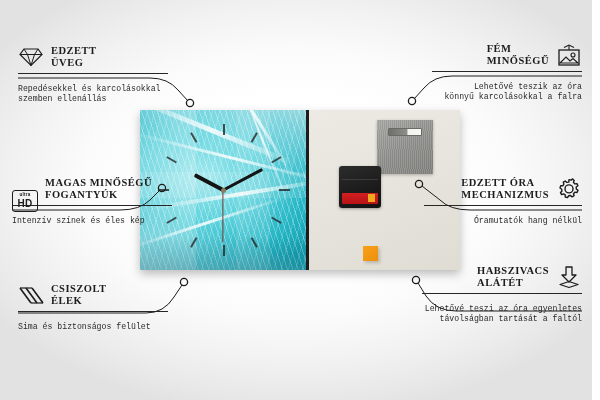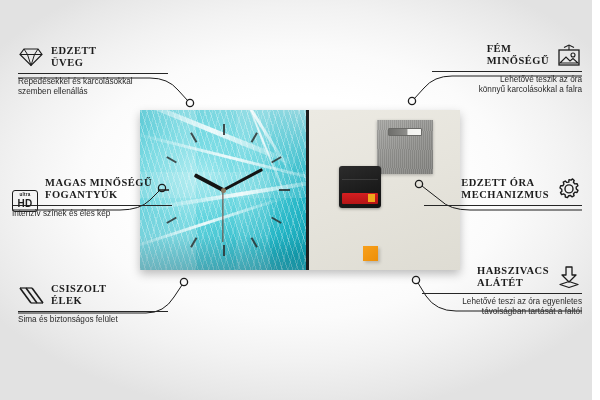--- a/index.html
+++ b/index.html
@@ -191,25 +191,25 @@
   }
   .feat-left .feat-title { text-align: left; }
   .feat-right .feat-title { }
 
   .feat-rule {
     height: 1px;
     background: #262626;
     margin-top: 3px;
   }
   .feat-desc {
-    font-family: Liberation Sans, sans-serif;
+    font-family: Liberation Mono, monospace;
     font-size: 8.2px;
     color: #2a2a2a;
     line-height: 10.2px;
-    margin-top: 3px;
+    margin-top: 10px;
     white-space: nowrap;
   }
   .feat-left .feat-desc { text-align: left; }
   .feat-right .feat-desc { text-align: right; }
 
   .ficon {
     width: 26px;
     height: 26px;
     flex: 0 0 26px;
     display: flex;
@@ -427,20 +427,23 @@
         <span>MECHANIZMUS</span>
       </span>
       <span class="ficon">
         <svg width="24" height="24" viewBox="0 0 24 24">
           <path d="M12 2.6 L14.1 3.1 L15.6 1.9 L17.2 3.4 L16.4 5.3 L17.9 6.9 L20 6.6 L20.9 8.7 L19.2 10 L19.3 12 L21 13.4 L20 15.5 L17.9 15.1 L16.5 16.7 L17.1 18.7 L15.1 19.9 L13.6 18.5 L11.6 18.8 L10.5 20.6 L8.3 20 L8.2 17.9 L6.5 16.9 L4.6 17.6 L3.5 15.6 L4.9 14.2 L4.7 12.2 L3 11 L3.7 8.8 L5.8 8.8 L6.9 7.1 L6.3 5.2 L8.3 4 L9.8 5.4 L11.8 5.1 Z" fill="none" stroke="#1c1c1c" stroke-width="1.4" stroke-linejoin="round"></path>
           <circle cx="12" cy="11.9" r="4" fill="none" stroke="#1c1c1c" stroke-width="1.4"></circle>
         </svg>
       </span>
     </div>
     <div class="feat-rule"></div>
+    <div class="feat-desc">
+      <span>Óramutatók hang nélkül</span>
+    </div>
   </div>
 
   <div class="feature feat-right" id="feature-foam-pad">
     <div class="feat-row">
       <span class="feat-title">
         <span>HABSZIVACS</span><br>
         <span>ALÁTÉT</span>
       </span>
       <span class="ficon">
         <svg width="24" height="24" viewBox="0 0 24 24">

